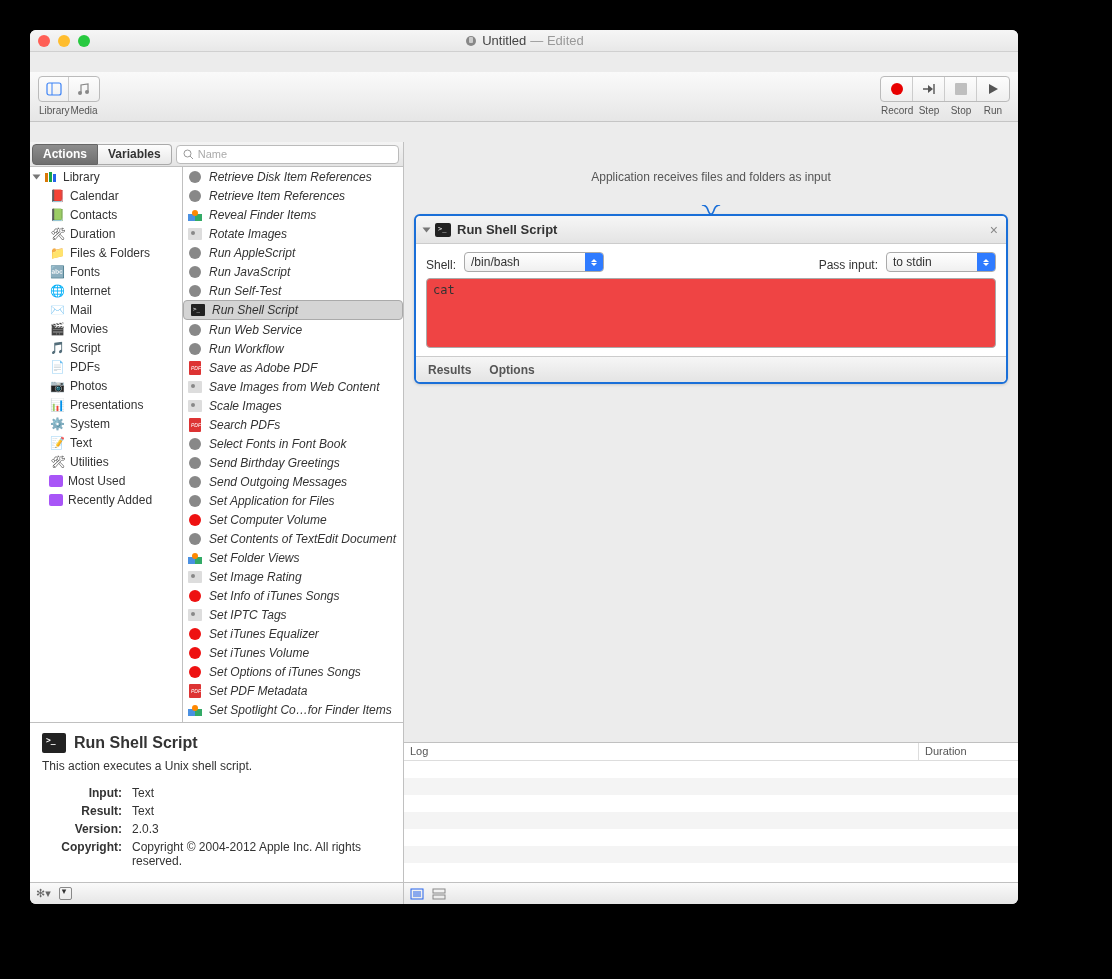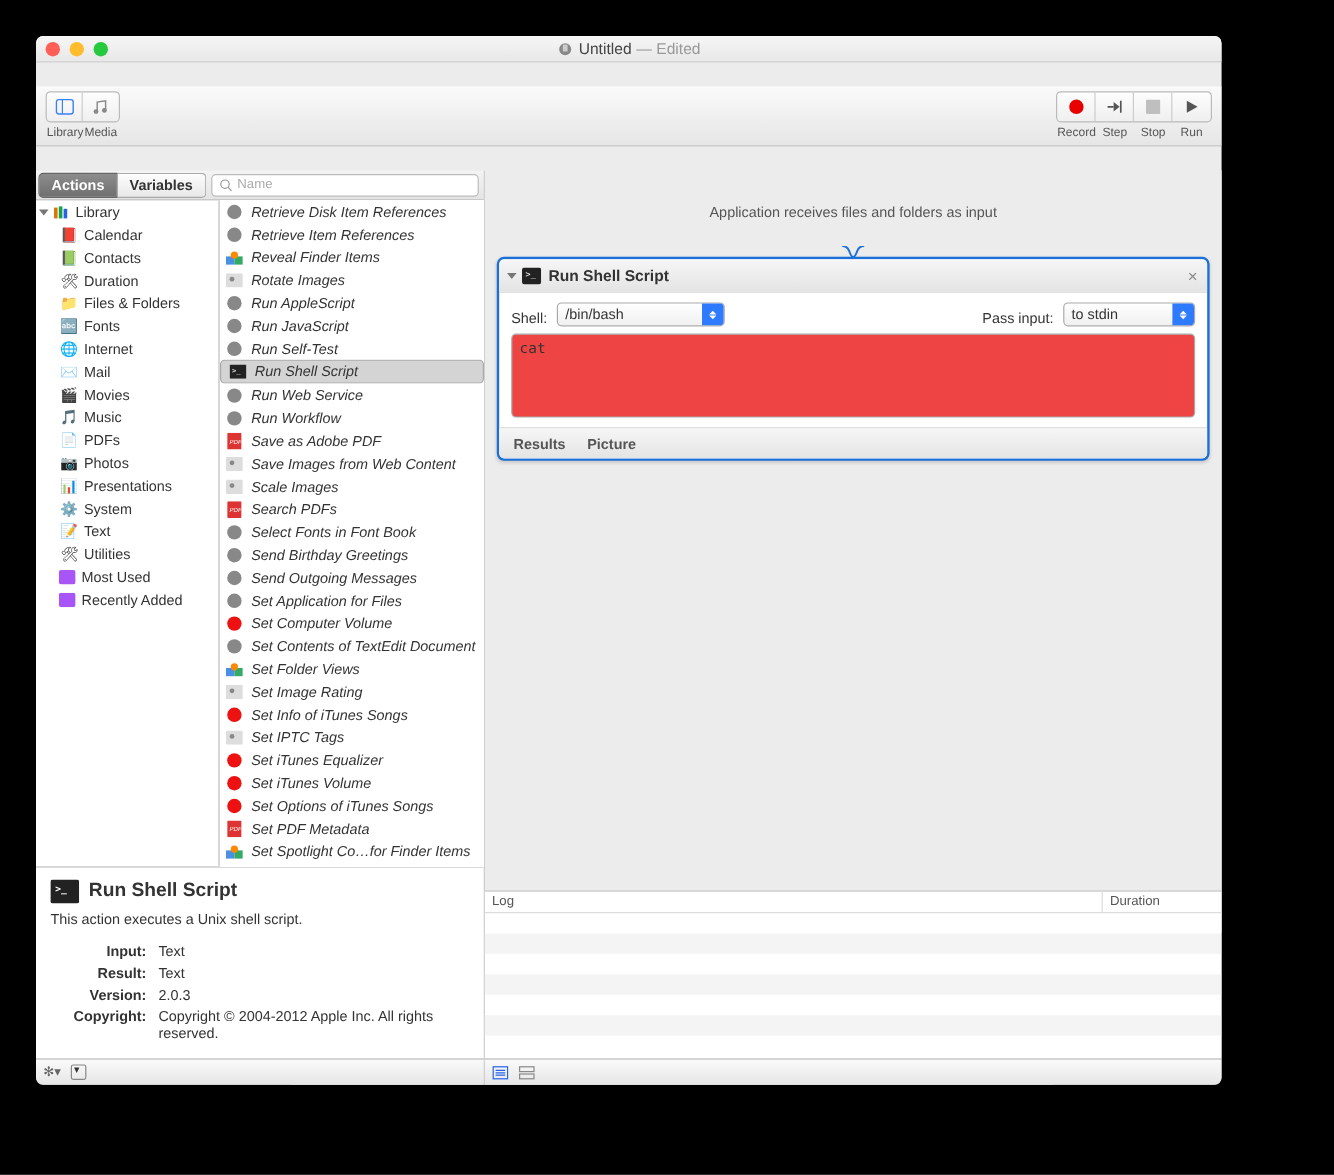--- a/index.html
+++ b/index.html
@@ -208,21 +208,21 @@
               <div class="tree-item lvl1">
                 <span class="ic" style="font-size:12px">✉️</span>
                 <span>Mail</span>
               </div>
               <div class="tree-item lvl1">
                 <span class="ic" style="font-size:12px">🎬</span>
                 <span>Movies</span>
               </div>
               <div class="tree-item lvl1">
                 <span class="ic" style="font-size:12px">🎵</span>
-                <span>Music</span>
+                <span>Script</span>
               </div>
               <div class="tree-item lvl1">
                 <span class="ic" style="font-size:12px">📄</span>
                 <span>PDFs</span>
               </div>
               <div class="tree-item lvl1">
                 <span class="ic" style="font-size:12px">📷</span>
                 <span>Photos</span>
               </div>
               <div class="tree-item lvl1">
@@ -592,21 +592,21 @@
               <span>Pass input:</span>
               <div class="sel" style="width:110px; padding-right:22px;">
                   <span>to stdin</span>
                   <span class="arrows"></span>
                 </div>
             </div>
             <div class="code">cat</div>
           </div>
           <div class="ab-foot">
             <span>Results</span>
-            <span>Picture</span>
+            <span>Options</span>
           </div>
         </div>
       </div>
       <div class="log">
         <div class="loghead">
           <div style="flex:1">Log</div>
           <div style="width:100px;border-left:1px solid #ddd">Duration</div>
         </div>
         <div class="logrows">
           <div class="lr"></div>

